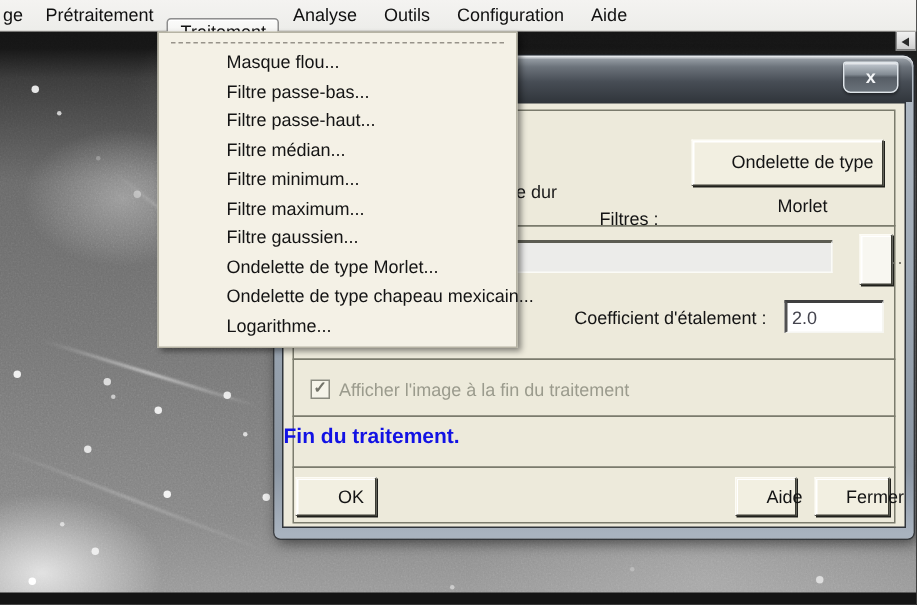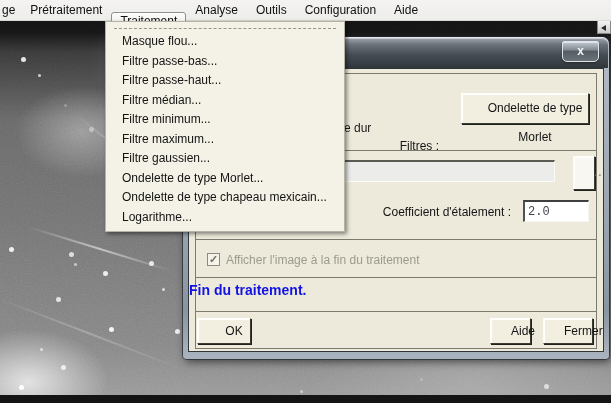--- a/index.html
+++ b/index.html
@@ -57,21 +57,21 @@
   }
 
   
   .popup {
     position:absolute; left:105px; top:21px; width:240px; z-index:40;
     background:#f4f1e6; border:1px solid #b6b3a4;
     box-shadow:2px 2px 4px rgba(0,0,0,.45);
     font-size:12px; color:#141414; padding-bottom:4px;
   }
   .popup .tear { border-top:1px dashed #97938a; margin:6px 8px 3px 8px; height:0; }
-  .popup .pitem { height:19.5px; line-height:19.5px; padding-left:16px; white-space:nowrap; }
+  .popup .pitem { height:19.5px; line-height:19.5px; padding-left:45px; white-space:nowrap; }
 
   
   .dialog {
     position:absolute; left:183px; top:37px; width:426px; height:322px; z-index:20;
     border-radius:7px 7px 4px 4px;
     background:linear-gradient(180deg,#b3bcc6 0%, #9aa5b1 55%, #8a95a2 85%, #a9b3bf 99%);
     box-shadow:inset 0 1px 0 rgba(255,255,255,.65), 0 0 0 1px rgba(35,40,46,.7), 2px 3px 9px rgba(0,0,0,.55);
   }
   .titlebar {
     position:absolute; left:1px; right:1px; top:1px; height:30px; border-radius:6px 6px 0 0;
@@ -108,21 +108,21 @@
   .path-field {
     position:absolute; left:18px; top:91px; width:348px; height:22px;
     background:#ececea; border:0; border-top:2px solid #5c5c52; border-left:2px solid #6c6c62;
     border-bottom:1px solid #fbfbf7; border-right:1px solid #fbfbf7;
   }
   .coef-lbl { left:120px; top:136px; width:202px; text-align:right; }
   .coef-input {
     position:absolute; left:334px; top:131px; width:66px; height:22px;
     background:#ffffff; border:0; border-top:2px solid #3f3f3f; border-left:2px solid #515151;
     border-bottom:1px solid #f6f6f2; border-right:1px solid #f6f6f2;
-    font-family:Liberation Mono, monospace; font-size:12px; color:#44444e; padding:1px 3px;
+    font-family:Liberation Sans, sans-serif; font-size:12px; color:#44444e; padding:1px 3px;
   }
   .radio-frag { left:155px; top:52px; font-size:12px; color:#1a1a1a; }
 
   .checkbox {
     position:absolute; left:18px; top:184px; width:13px; height:13px;
     background:#f6f4ea; border:1px solid #8b8b80;
     color:#74746a; font-size:11px; line-height:11px; text-align:center; font-weight:bold;
   }
   .check-lbl { left:37px; top:184px; color:#9b9b8d; }
 

